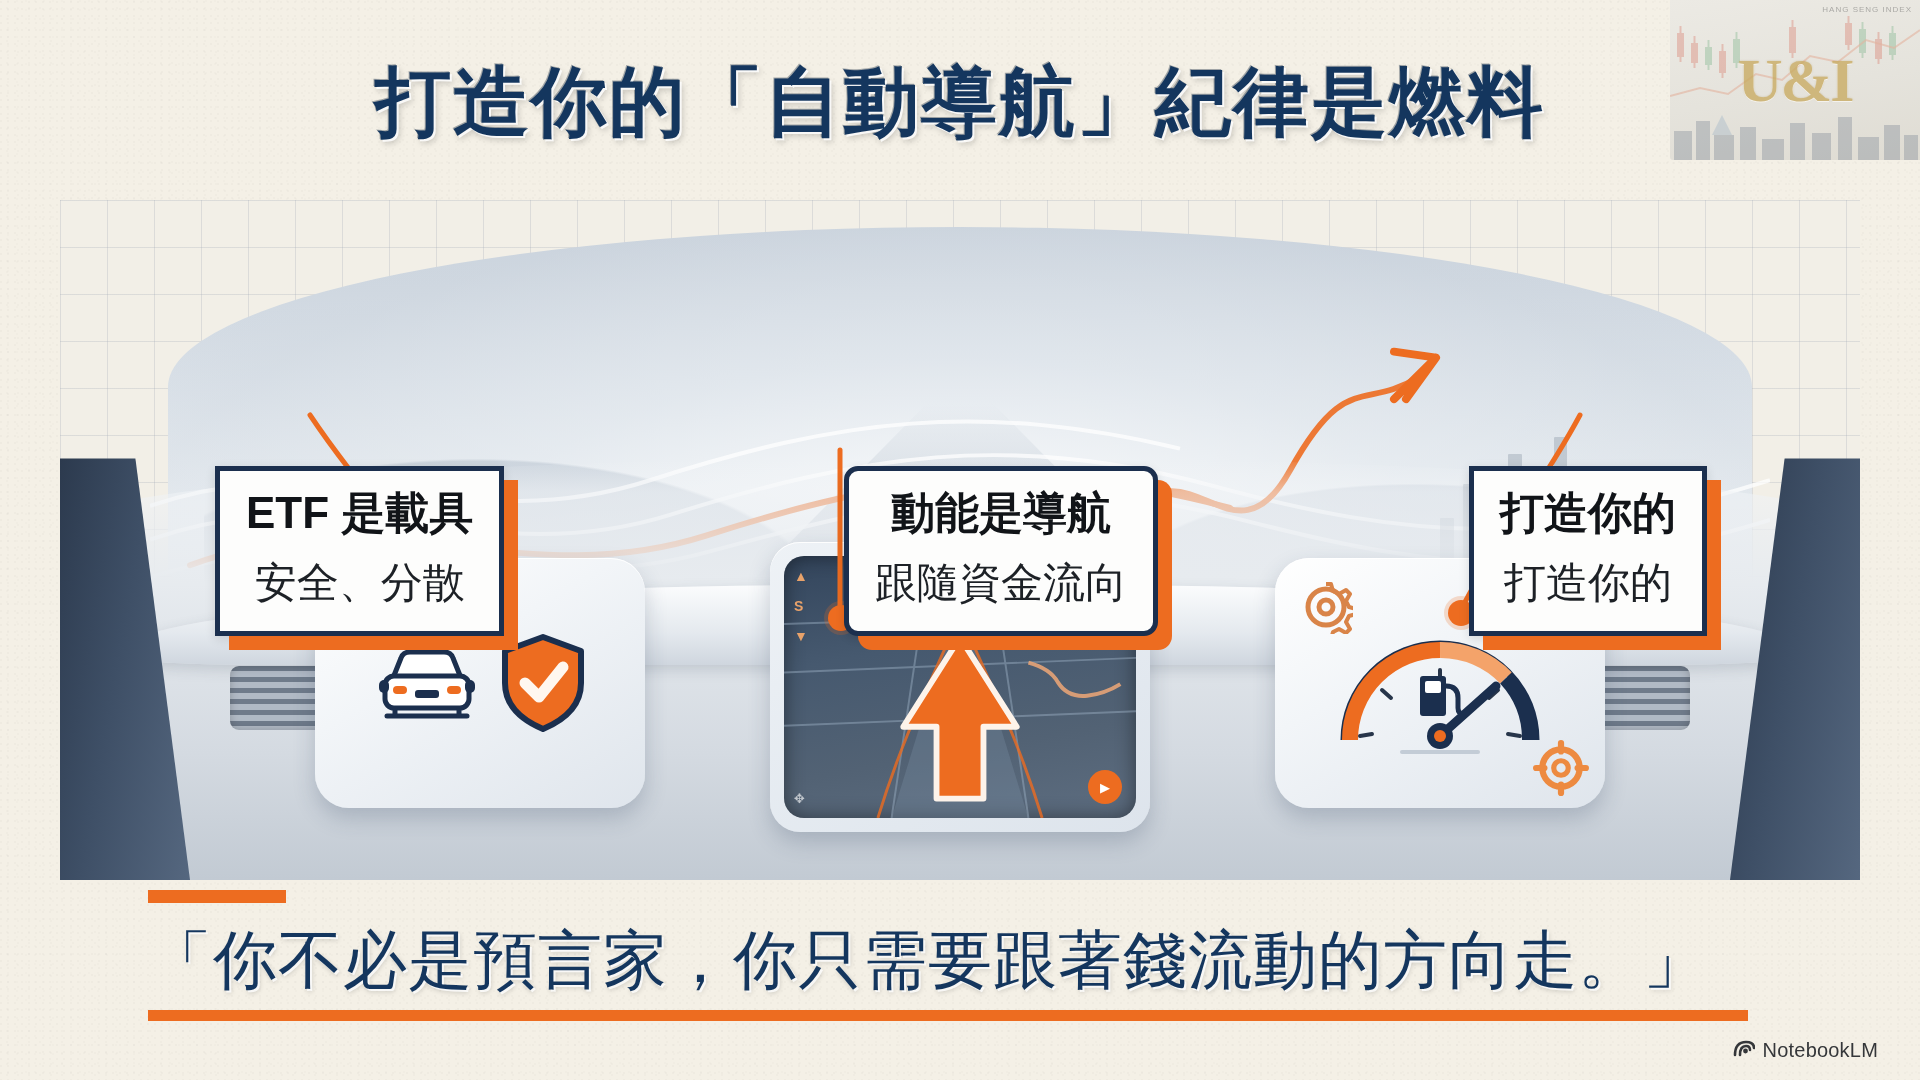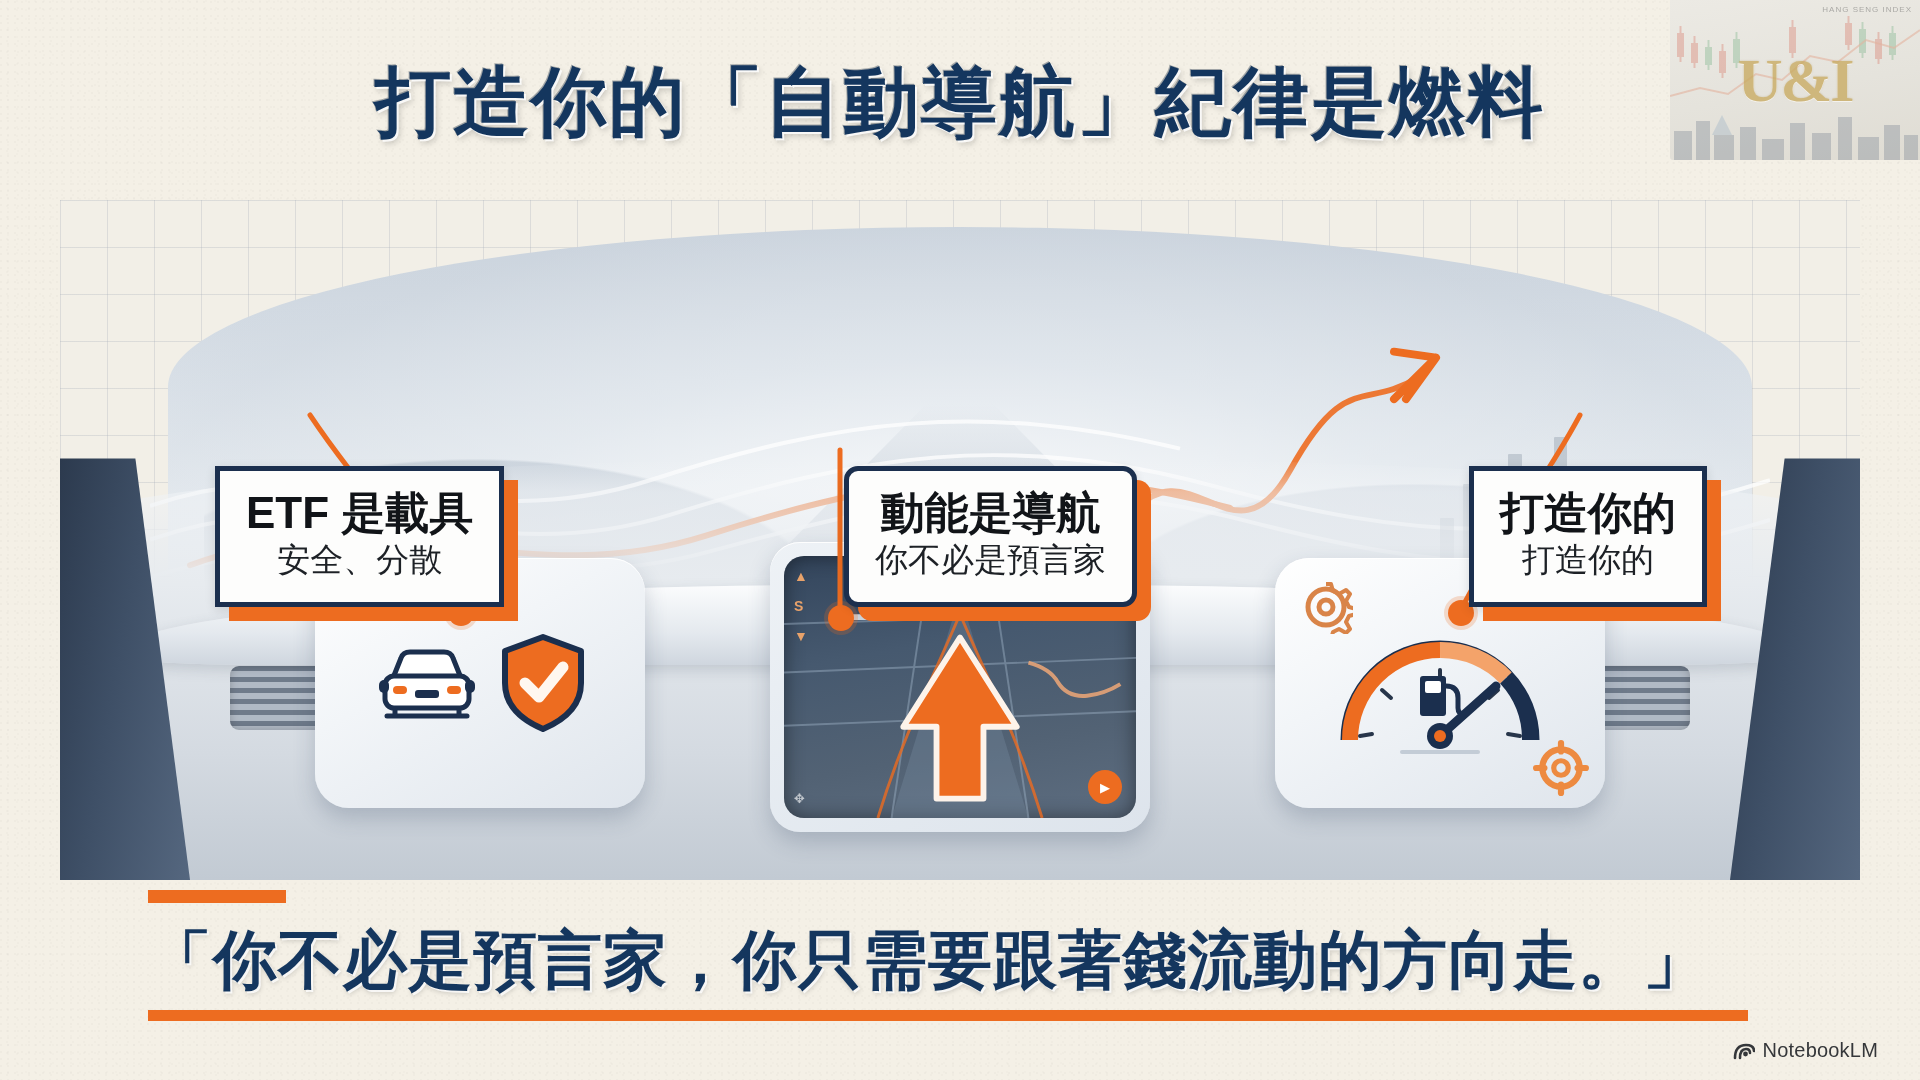--- a/index.html
+++ b/index.html
@@ -262,64 +262,64 @@
     z-index: 5;
   }
   .card-title {
     font-size: 44px;
     font-weight: 700;
     color: #111418;
     line-height: 1.18;
     white-space: nowrap;
   }
   .card-sub {
-    font-size: 33px;
+    font-size: 42px;
     font-weight: 400;
     color: #1d2126;
     line-height: 1.3;
-    margin-top: 0;
+    margin-top: 17px;
     white-space: nowrap;
   }
   .card.c1 { left: 155px;  top: 266px; }
   .card.c2 { left: 784px;  top: 266px; border-radius: 14px; }
   .card.c3 { left: 1409px; top: 266px; }
 
   
   .quote-wrap {
     position: absolute;
     left: 148px;
     top: 890px;
     width: 1640px;
   }
   .quote-rule-top {
     width: 138px; height: 13px;
     background: #ed6c20;
     margin-bottom: 14px;
   }
   .quote-text {
     font-size: 64px;
-    font-weight: 700;
+    font-weight: 400;
     color: #14365e;
     letter-spacing: 1px;
     white-space: nowrap;
     text-shadow: 2px 2px 0 rgba(255,255,255,0.8), 2px 3px 5px rgba(0,0,0,0.16);
   }
   .quote-rule-bottom {
     width: 1600px; height: 11px;
     background: #ed6c20;
     margin-top: 6px;
   }
 
   
   .watermark {
     position: absolute;
     right: 42px;
     bottom: 18px;
     display: flex;
-    align-items: center;
+    align-items: flex-start;
     gap: 8px;
     color: #25282c;
     font-size: 20px;
     letter-spacing: 0.2px;
     opacity: 0.92;
   }
 </style>
 </head>
 <body>
 
@@ -524,21 +524,21 @@
     <div class="dot" style="left:1388px; top:400px;"></div>
   </div>
 
   <div class="card c1">
     <div class="card-title">ETF 是載具</div>
     <div class="card-sub">安全、分散</div>
   </div>
 
   <div class="card c2">
     <div class="card-title">動能是導航</div>
-    <div class="card-sub">你不必是預言家</div>
+    <div class="card-sub">跟隨資金流向</div>
   </div>
 
   <div class="card c3">
     <div class="card-title">打造你的</div>
     <div class="card-sub">打造你的</div>
   </div>
 </div>
 
 <div class="quote-wrap">
   <div class="quote-rule-top"></div>

